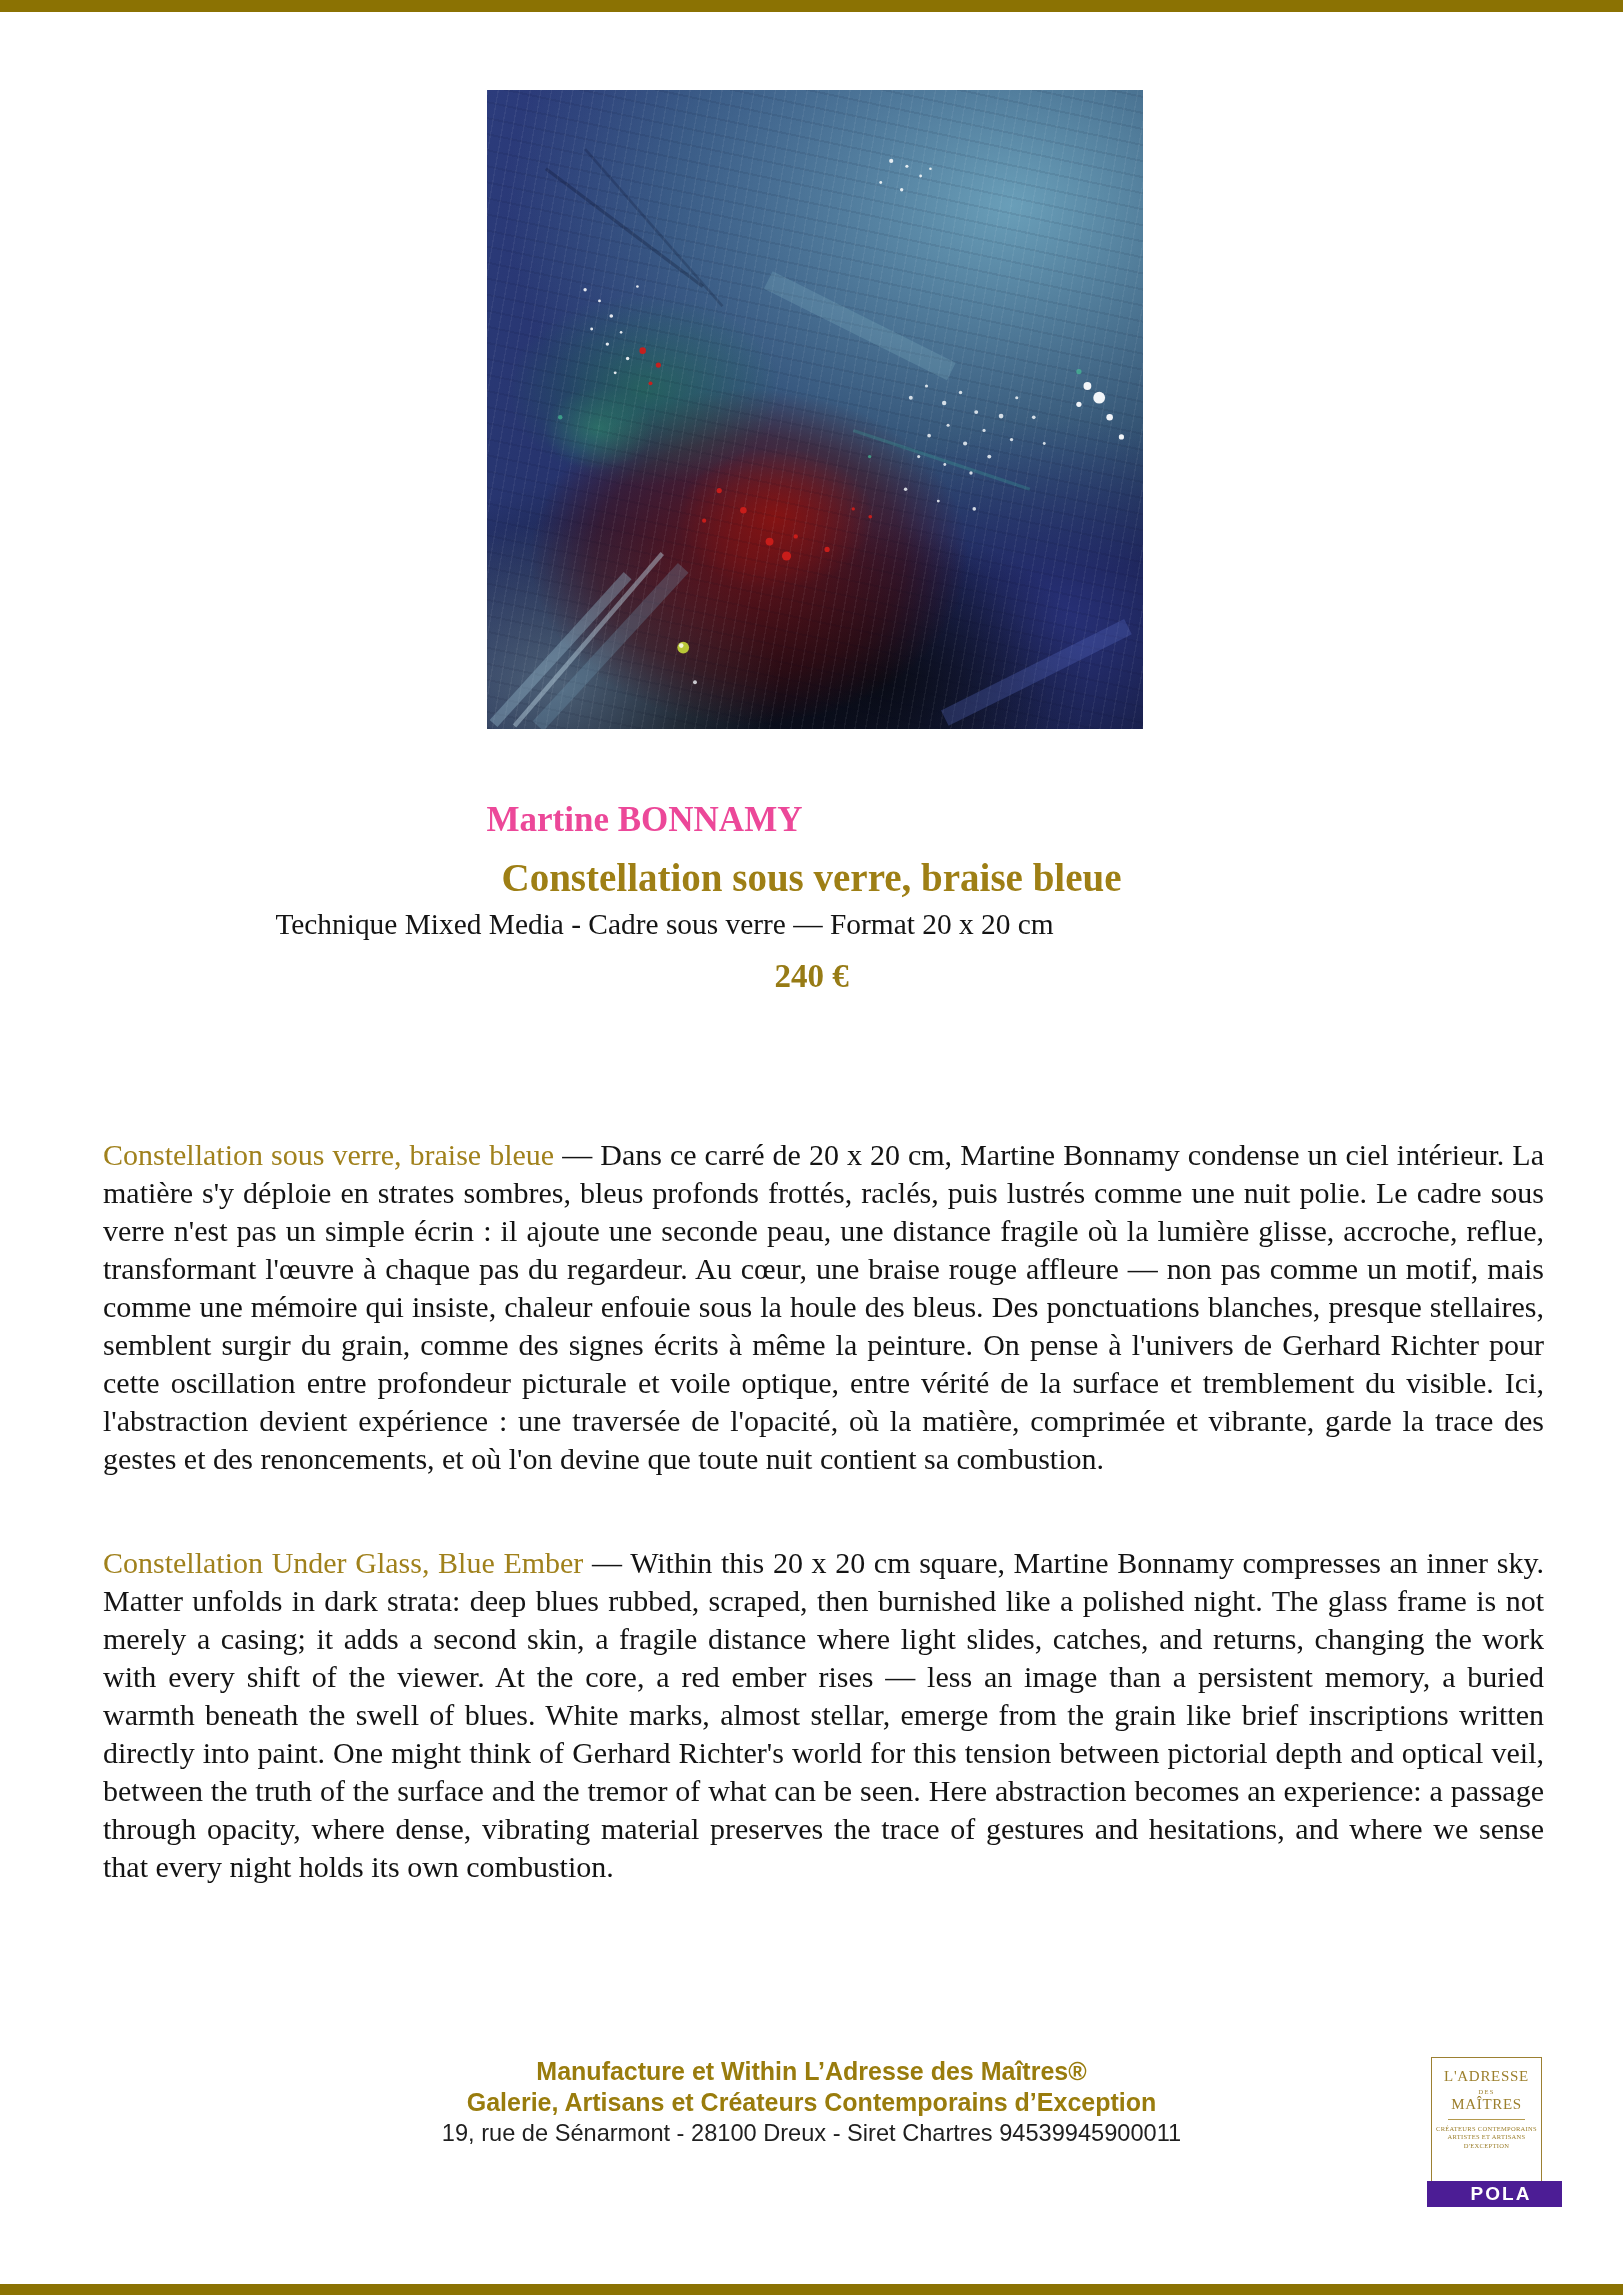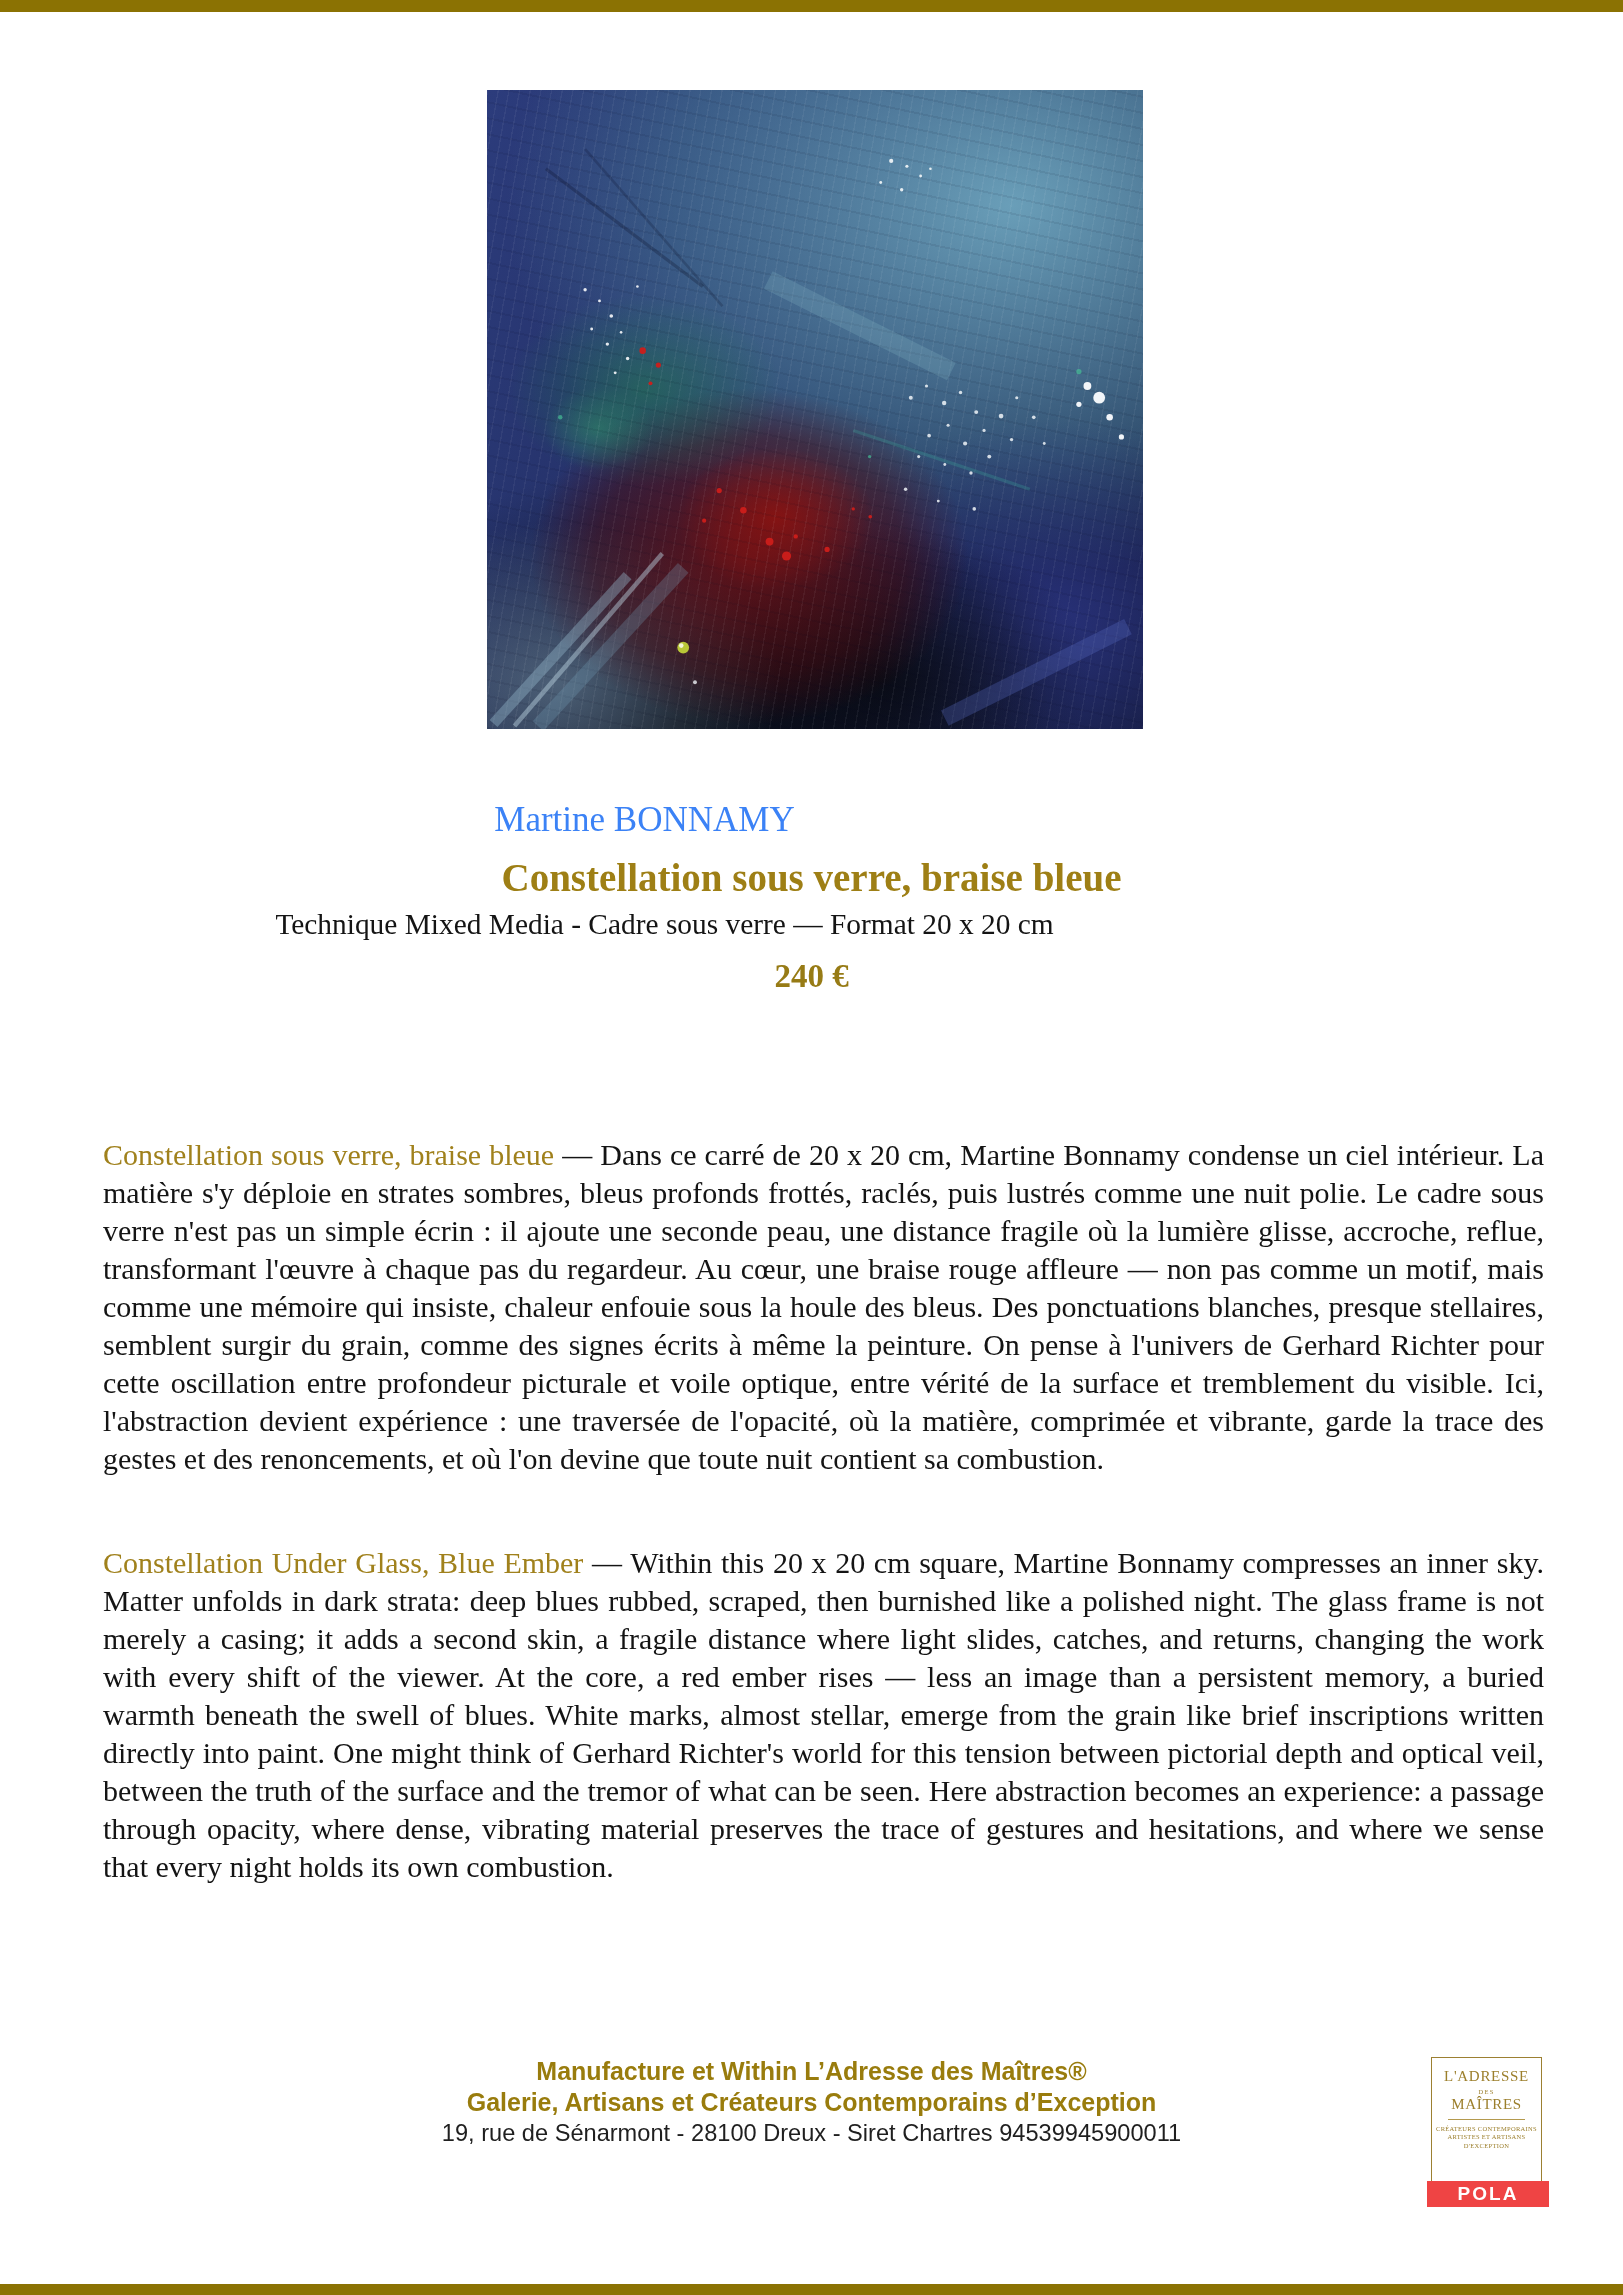--- a/index.html
+++ b/index.html
@@ -29,21 +29,21 @@
   .artwork::before{
     content:"";position:absolute;inset:0;
     background:
       repeating-linear-gradient(100deg, rgba(255,255,255,.05) 0 1.3px, transparent 1.3px 10.5px),
       repeating-linear-gradient(12deg, rgba(0,0,25,.07) 0 2px, transparent 2px 15.7px);
   }
   .artwork svg{position:absolute;inset:0;}
 
   
   .artist{position:absolute;left:0;top:800px;width:1289px;text-align:center;
-    font-size:35px;font-weight:normal;line-height:39px;color:#3b82f6;}
+    font-size:35px;font-weight:bold;line-height:39px;color:#ec4899;}
   .title{position:absolute;left:0;top:856px;width:1623px;text-align:center;margin:0;
     font-size:39px;font-weight:bold;line-height:44px;color:#9e7f15;}
   .subtitle{position:absolute;left:0;top:906px;width:1329px;text-align:center;
     font-size:29.4px;font-weight:normal;line-height:37px;color:#141414;}
   .price{position:absolute;left:0;top:957px;width:1623px;text-align:center;
     font-size:33px;font-weight:bold;line-height:38px;color:#977b15;}
 
   
   .para{position:absolute;left:91px;width:1441px;margin:12px;
     font-size:30px;line-height:38px;text-align:justify;color:#141414;}
@@ -61,22 +61,22 @@
   .logo-box{position:absolute;left:1431px;top:2057px;width:111px;height:130px;
     border:0.7px solid #9c8032;background:#ffffff;box-sizing:border-box;
     text-align:center;color:#9c7f2c;font-family:"Liberation Serif", serif;}
   .logo-l1{margin-top:11px;font-size:15px;line-height:15.7px;letter-spacing:0.7px;}
   .logo-l2{margin-top:3.3px;font-size:6.5px;line-height:7.2px;letter-spacing:1.3px;}
   .logo-l3{margin-top:2px;font-size:15px;line-height:15.7px;letter-spacing:0.7px;}
   .logo-rule{width:77px;height:0;border-top:0.7px solid #b49a4e;margin:5.9px auto 5.2px auto;}
   .logo-s{font-size:6.5px;line-height:8.5px;letter-spacing:0.3px;}
 
   .pola-badge{position:absolute;left:1427px;top:2181px;width:122px;height:26px;
-    background:#ef4444;color:#ffffff;font-family:"Liberation Sans", sans-serif;
-    font-weight:bold;font-size:19px;line-height:26px;text-align:center;letter-spacing:2px;}
+    background:#4c1d95;color:#ffffff;font-family:"Liberation Sans", sans-serif;
+    font-weight:bold;font-size:19px;line-height:26px;text-align:center;letter-spacing:2px;padding-left:13px;}
 </style>
 </head>
 <body>
 
 <div class="page">
 
   <div class="bar top"></div>
 
   <div class="artwork">
     <svg viewBox="0 0 1003 976" width="656" height="639">

